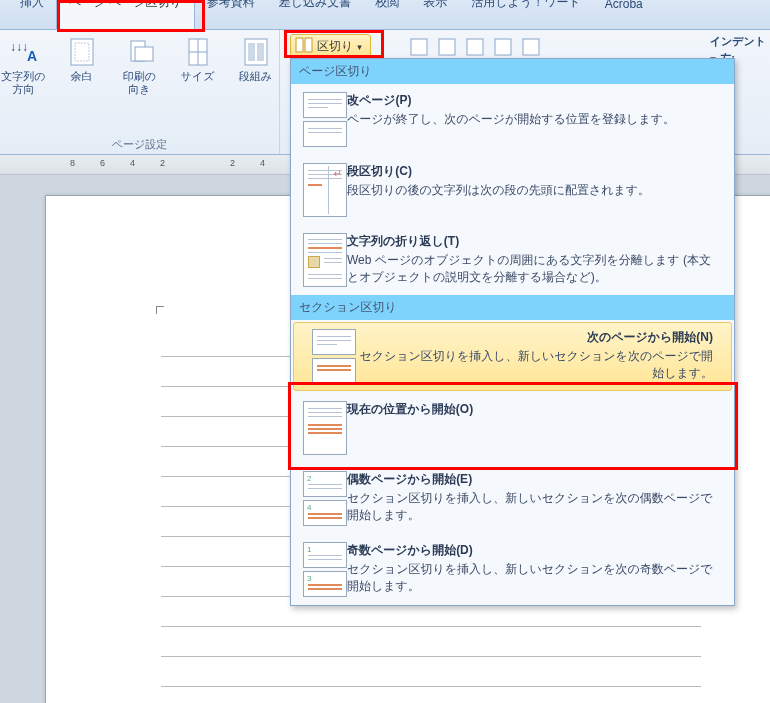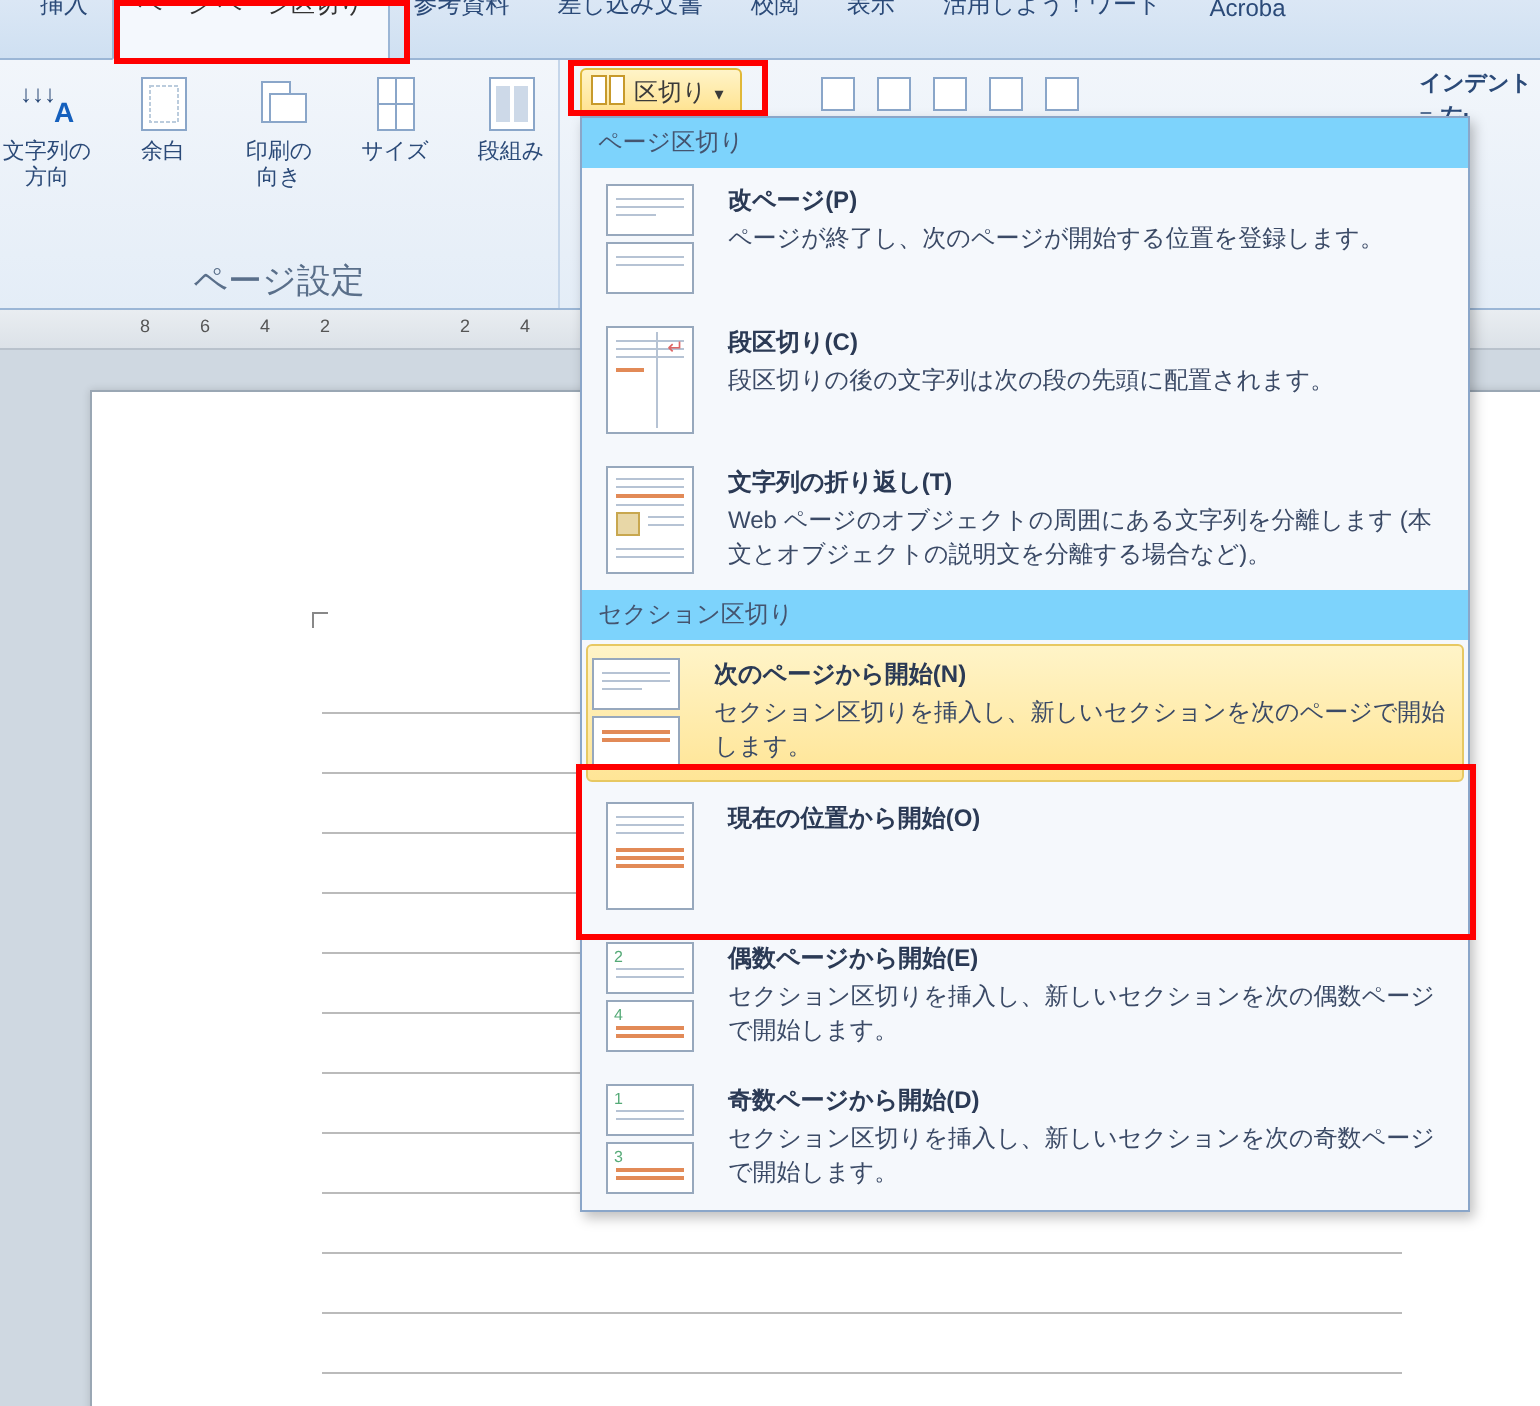--- a/index.html
+++ b/index.html
@@ -55,21 +55,21 @@
   .group-items { display: flex; gap: 6px; align-items: flex-start; }
   .btn-large {
     display: flex; flex-direction: column; align-items: center;
     width: 52px; padding: 2px; border-radius: 3px; cursor: pointer;
     color: #2b4a78;
   }
   .btn-large .ic { width: 32px; height: 32px; margin-bottom:2px; display:flex; align-items:center; justify-content:center; }
   .btn-large .lbl { text-align: center; line-height: 1.2; font-size: 11px; }
   .group-name {
     position: absolute; bottom: 2px; left: 0; right: 0;
-    text-align: center; font-size: 17px; color: #5a6f8a;
+    text-align: center; font-size: 11px; color: #5a6f8a;
   }
   
   .breaks-btn {
     position: absolute;
     left: 290px; top: 4px;
     background: linear-gradient(#fff4c8, #ffe18b);
     border: 1px solid #e0b838;
     border-radius: 3px;
     padding: 2px 8px 2px 4px;
     display: flex; align-items: center; gap: 4px;
@@ -122,31 +122,32 @@
     z-index: 50;
   }
   .dd-section-title {
     padding: 4px 8px;
     color: #44546f;
     font-size: 12px;
     background: #7dd3fc;
   }
   .dd-item {
     display: flex;
-    gap: 17px;
+    gap: 0;
     padding: 8px 12px;
     align-items: flex-start;
     cursor: pointer;
   }
   .dd-item.highlight {
     background: linear-gradient(#fff4c8,#ffe596);
     border: 1px solid #e7c862;
     margin: 2px;
-    padding: 6px 2px;
+    padding: 6px 18px;
     border-radius: 3px;
+    text-align: right;
   }
   .dd-ic {
     width: 44px; flex: none;
     display:flex; flex-direction:column; gap:3px;
   }
   .dd-ic .mini {
     width:44px; height:26px;
     border:1px solid #97a8bd;
     background:#fff;
     position:relative;

